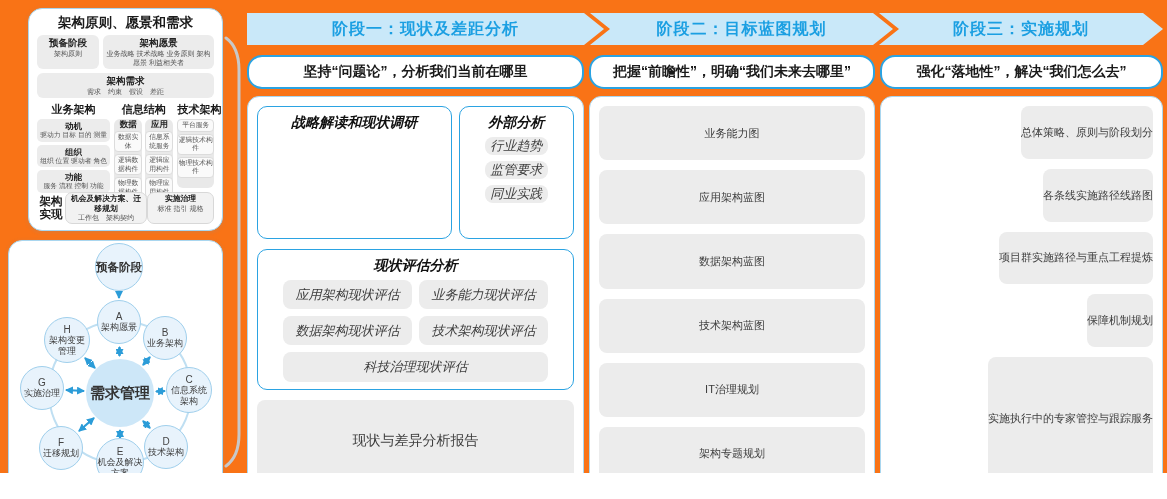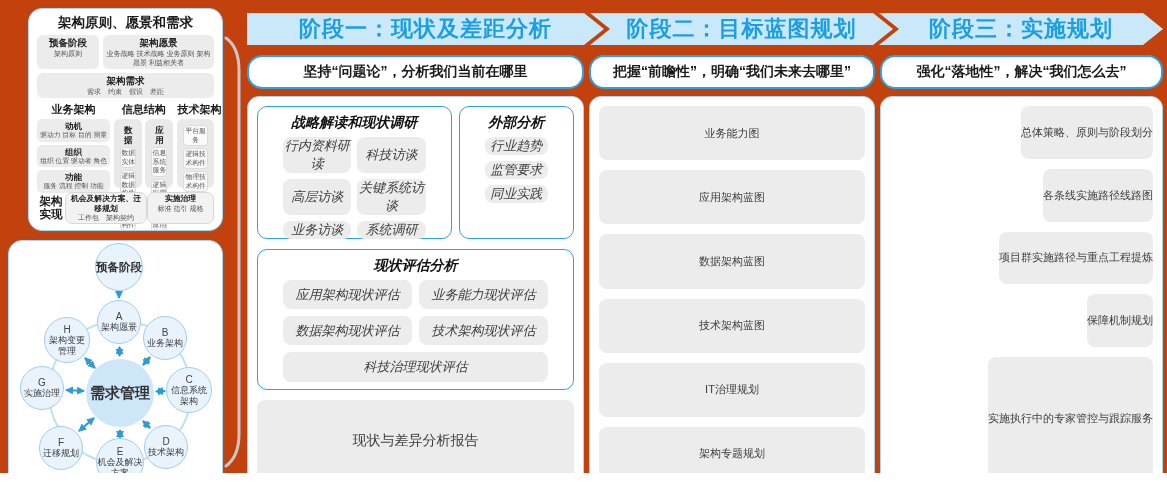--- a/index.html
+++ b/index.html
@@ -1,17 +1,17 @@
 <!DOCTYPE html>
 <html><head>
 <meta charset="utf-8">
 <style>
   html,body{margin:0;padding:0;background:#fff;}
   *{box-sizing:border-box;font-family:"Liberation Sans","DejaVu Sans",sans-serif;}
-  .canvas{position:relative;width:1167px;height:473px;background:#c2410c;overflow:hidden;}
+  .canvas{position:relative;width:1167px;height:473px;background:#f97316;overflow:hidden;}
 
   
   .panel{position:absolute;background:#fff;border:1px solid #a9d6ef;border-radius:14px;box-shadow:0 1px 4px rgba(80,160,220,.18);}
   .lt{left:28px;top:8px;width:195px;height:223px;padding:5px 8px 6px;display:flex;flex-direction:column;gap:4px;overflow:hidden;}
   .lt-title{text-align:center;font-weight:bold;font-size:13.5px;color:#1a1a1a;line-height:17px;}
   .gbox{background:#ececec;border-radius:6px;padding:2px 3px;text-align:center;color:#444;}
   .gbox-title{font-weight:bold;font-size:9.5px;color:#222;line-height:12px;}
   .gbox-line{font-size:7px;line-height:9px;color:#555;}
   .lt-row1{display:flex;gap:4px;}
   .lt-row1 .prep{width:62px;}
@@ -19,21 +19,21 @@
   .lt-cols{display:flex;gap:4px;flex:1;min-height:0;}
   .lt-col{display:flex;flex-direction:column;gap:3px;min-width:0;}
   .col-biz{width:74px;}
   .col-info{width:60px;}
   .col-tech{width:37px;}
   .col-title{text-align:center;font-weight:bold;font-size:11px;color:#1a1a1a;line-height:14px;white-space:nowrap;}
   .biz-box{background:#ececec;border-radius:5px;padding:2px 1px;text-align:center;}
   .biz-box .t{font-weight:bold;font-size:8.5px;color:#222;line-height:10px;}
   .biz-box .l{font-size:6.8px;color:#555;line-height:8.5px;}
   .sub-cols{display:flex;gap:3px;flex:1;min-height:0;}
-  .sub-col{flex:1;background:#e9e9e9;border-radius:6px;padding:6px;display:flex;flex-direction:column;gap:2px;align-items:stretch;}
+  .sub-col{flex:1;background:#e9e9e9;border-radius:6px;padding:0;display:flex;flex-direction:column;gap:2px;align-items:stretch;}
   .sub-col .h{text-align:center;font-weight:bold;font-size:8.5px;color:#222;line-height:10px;}
   .wchip{background:#fafafa;border:1px solid #dcdcdc;border-radius:4px;font-size:6.8px;line-height:8.5px;color:#555;text-align:center;padding:1px 0;}
   .lt-impl{display:flex;gap:0;align-items:stretch;}
   .impl-label{width:28px;font-weight:bold;font-size:11.5px;color:#1a1a1a;line-height:13px;display:flex;align-items:center;text-align:center;}
   .impl-box{flex:1;background:#f2f2f2;border:1px solid #d8d8d8;border-radius:7px;text-align:center;padding:1px 2px;}
   .impl-box .t{font-weight:bold;font-size:7.8px;color:#222;line-height:9.5px;}
   .impl-box .l{font-size:7px;color:#555;line-height:9px;}
 
   
   .bracket{position:absolute;left:222px;top:36px;}
@@ -49,21 +49,21 @@
   .n-a{left:88px;top:59px;width:44px;height:44px;}
   .n-b{left:134px;top:75px;width:44px;height:44px;}
   .n-c{left:157px;top:126px;width:46px;height:46px;}
   .n-d{left:135px;top:184px;width:44px;height:44px;}
   .n-e{left:87px;top:197px;width:48px;height:48px;}
   .n-f{left:30px;top:185px;width:44px;height:44px;}
   .n-g{left:11px;top:125px;width:44px;height:44px;}
   .n-h{left:35px;top:76px;width:46px;height:46px;}
 
   
-  .band{position:absolute;top:13px;height:32px;background:#c9e8f9;color:#1b9fe2;font-weight:bold;font-size:22px;letter-spacing:1px;display:flex;align-items:center;justify-content:center;}
+  .band{position:absolute;top:13px;height:32px;background:#c9e8f9;color:#1b9fe2;font-weight:bold;font-size:16px;letter-spacing:1px;display:flex;align-items:center;justify-content:center;}
   .band1{left:247px;width:357px;clip-path:polygon(0 0,calc(100% - 20px) 0,100% 50%,calc(100% - 20px) 100%,0 100%);}
   .band2{left:590px;width:303px;clip-path:polygon(0 0,calc(100% - 20px) 0,100% 50%,calc(100% - 20px) 100%,0 100%,20px 50%);}
   .band3{left:879px;width:284px;clip-path:polygon(0 0,calc(100% - 20px) 0,100% 50%,calc(100% - 20px) 100%,0 100%,20px 50%);}
 
   .subt{position:absolute;top:55px;height:34px;background:#fff;border:2px solid #2ba3e2;border-radius:15px;display:flex;align-items:center;justify-content:center;font-weight:bold;font-size:14px;color:#1a1a1a;}
   .s1{left:247px;width:337px;}
   .s2{left:589px;width:286px;}
   .s3{left:880px;width:283px;}
 
   
@@ -234,28 +234,20 @@
   <div class="band band3">阶段三：实施规划</div>
 
   <div class="subt s1">坚持“问题论”，分析我们当前在哪里</div>
   <div class="subt s2">把握“前瞻性”，明确“我们未来去哪里”</div>
   <div class="subt s3">强化“落地性”，解决“我们怎么去”</div>
 
   <div class="pcol p1">
     <div class="row-top">
       <div class="bluebox bb-strategy">
         <div class="bb-title">战略解读和现状调研</div>
-        <div class="grid2">
-          <div class="chip">行内资料研读</div>
-          <div class="chip">科技访谈</div>
-          <div class="chip">高层访谈</div>
-          <div class="chip">关键系统访谈</div>
-          <div class="chip">业务访谈</div>
-          <div class="chip">系统调研</div>
-        </div>
       </div>
       <div class="bluebox bb-external">
         <div class="bb-title">外部分析</div>
         <div class="stack3">
           <div class="chip">行业趋势</div>
           <div class="chip">监管要求</div>
           <div class="chip">同业实践</div>
         </div>
       </div>
     </div>

